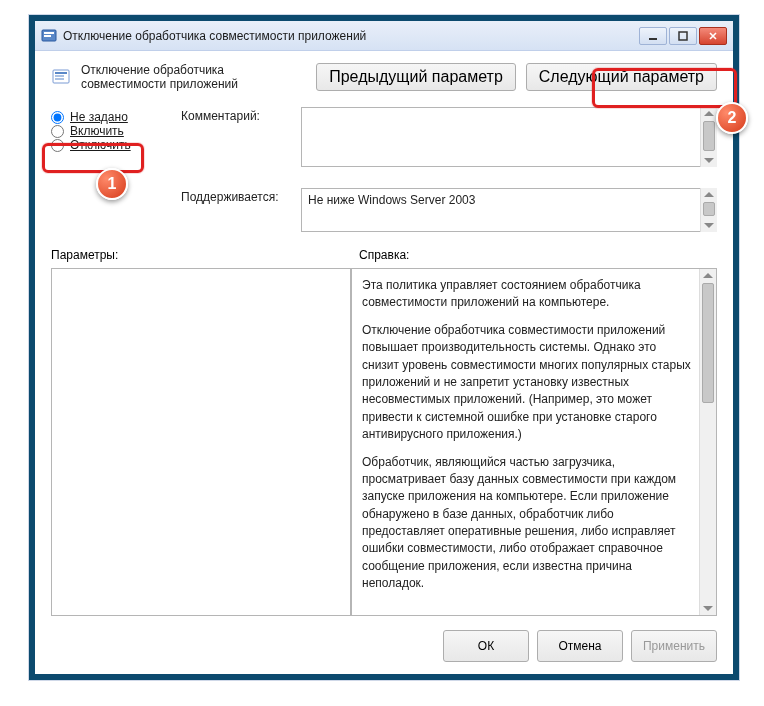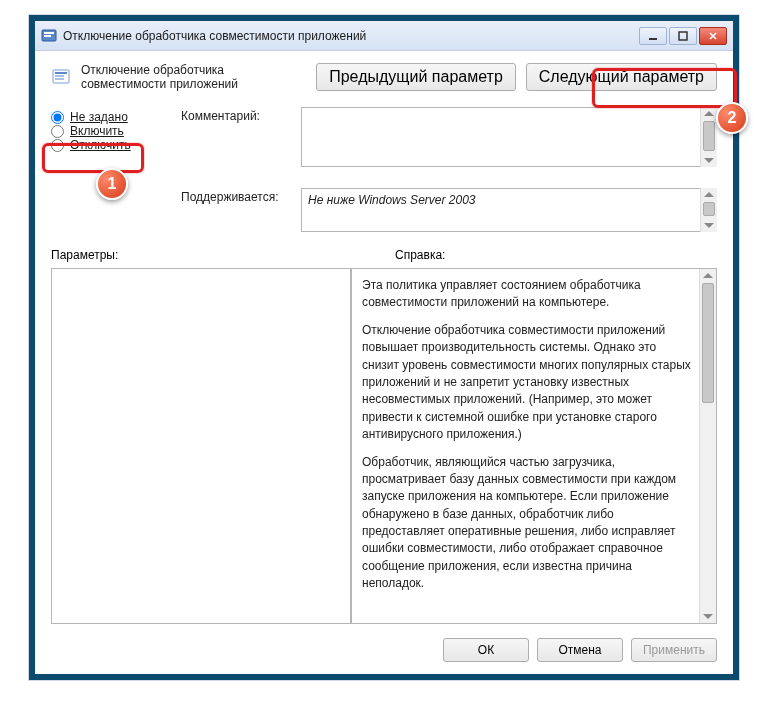--- a/index.html
+++ b/index.html
@@ -110,30 +110,28 @@
     padding: 2px 4px;
   }
   .supported-box {
     width: 100%;
     height: 44px;
     border: 1px solid #b5b5b5;
     background: #fff;
     padding: 4px 6px;
     color: #222;
     position: relative;
-    font-style: italic;
   }
   .lower {
     flex: 1;
     display: flex; flex-direction: column;
   }
   .labels-row {
     display: flex;
     margin-bottom: 6px;
-    gap: 36px;
   }
   .labels-row .left-lbl { width: 308px; }
   .panels {
     flex: 1;
     display: flex;
   }
   .panel {
     border: 1px solid #b5b5b5;
     background: #fff;
     overflow: hidden;
@@ -149,21 +147,21 @@
     color: #222;
   }
   .panel.help p { margin-bottom: 10px; }
   .btn-row {
     display: flex;
     justify-content: flex-end;
     gap: 8px;
     padding-top: 14px;
   }
   .stdbtn {
-    width: 86px; height: 24px;
+    width: 86px; height: 32px;
     border: 1px solid #adadad;
     background: linear-gradient(to bottom, #f6f6f6, #e8e8e8);
     border-radius: 3px;
     cursor: pointer;
     font-size: 12px;
   }
   .stdbtn:disabled { color: #999; cursor: default; }
   
   .highlight {
     position: absolute;

